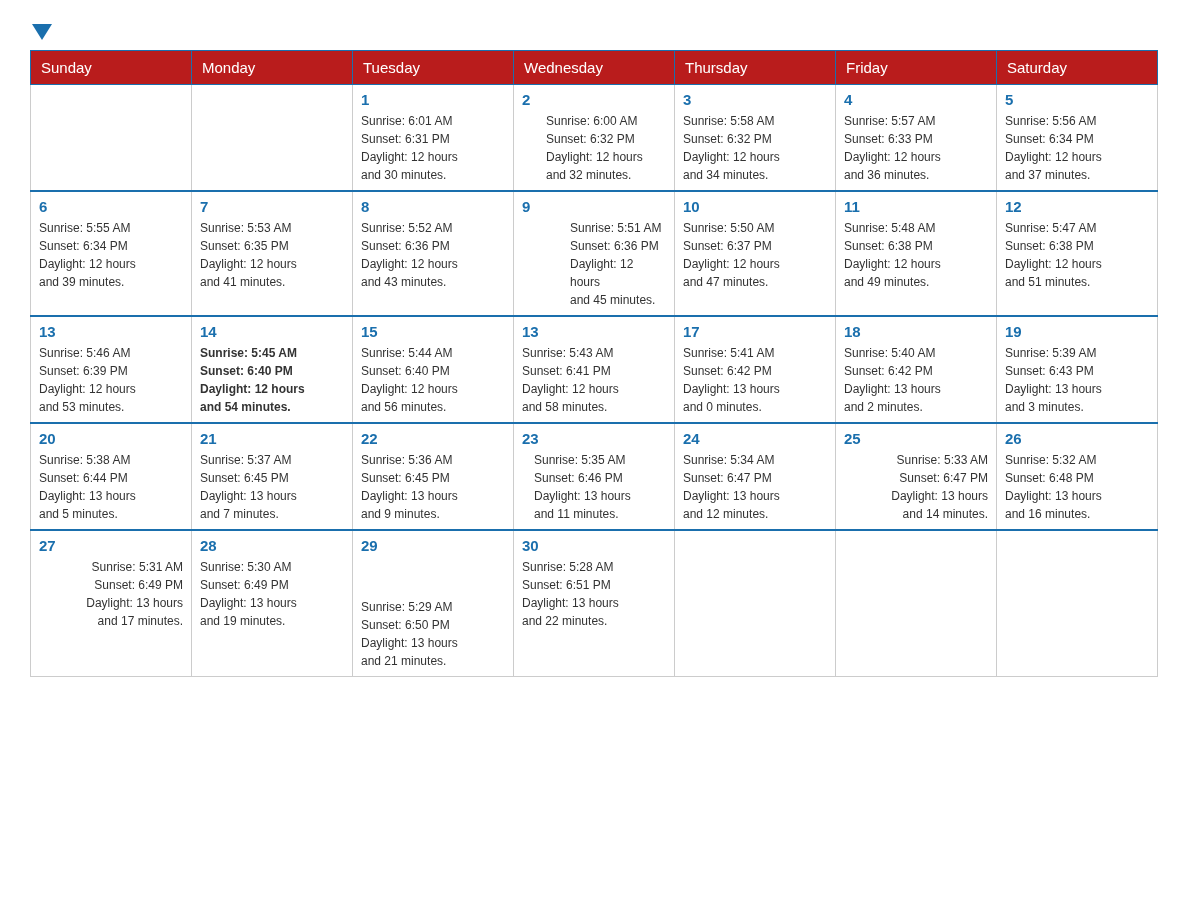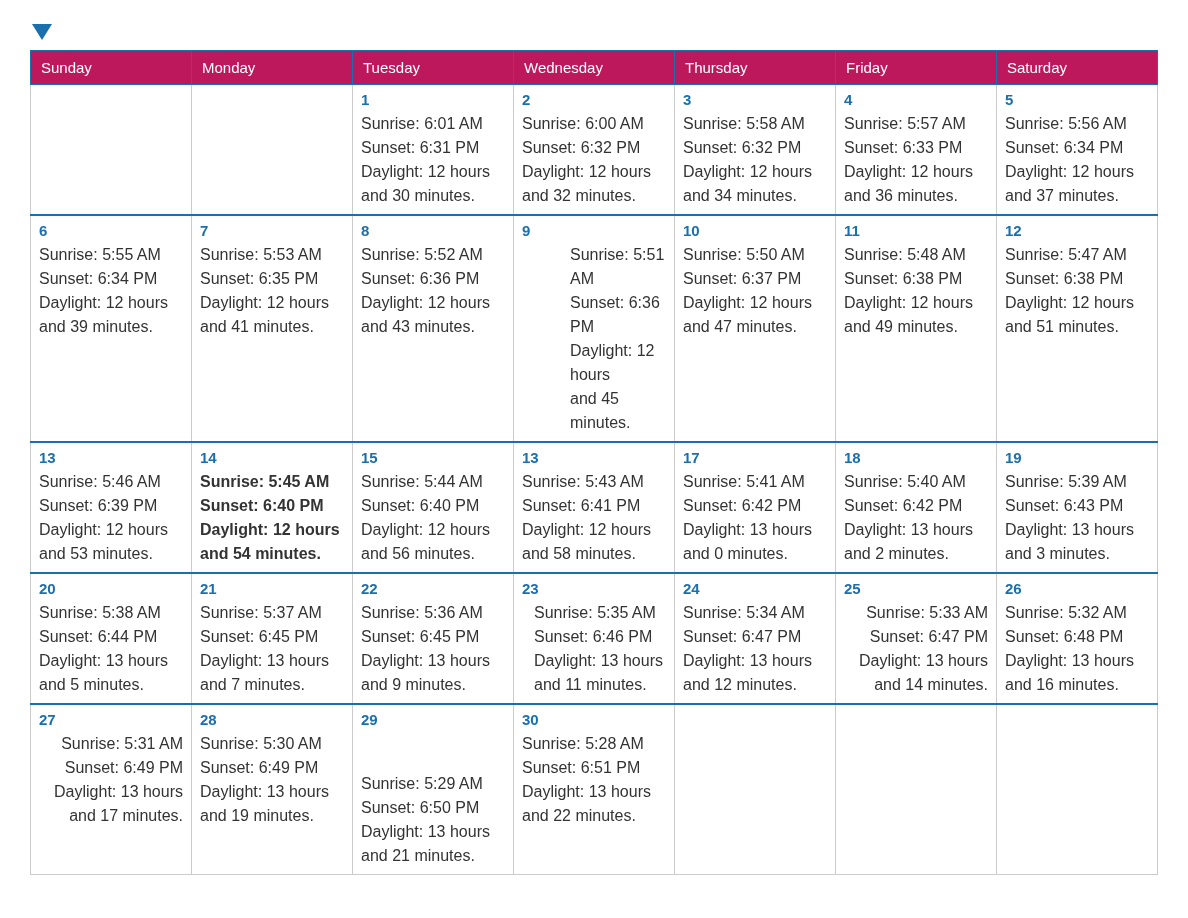--- a/index.html
+++ b/index.html
@@ -48,21 +48,21 @@
       font-size: 20px;
       color: #333;
       margin-top: 4px;
     }
     .calendar {
       width: 100%;
       border-collapse: collapse;
       margin-top: 10px;
     }
     .calendar th {
-      background-color: #be185d;
+      background-color: #b91c1c;
       color: #fff;
       padding: 8px 10px;
       text-align: left;
       font-size: 15px;
       font-weight: normal;
       border: 1px solid #1a6fad;
     }
     .calendar td {
       border: 1px solid #ccc;
       vertical-align: top;
@@ -71,21 +71,21 @@
       min-height: 100px;
     }
     .day-number {
       font-size: 15px;
       color: #1a6fad;
       font-weight: bold;
       display: block;
       margin-bottom: 4px;
     }
     .day-info {
-      font-size: 16px;
+      font-size: 12px;
       color: #333;
       line-height: 1.5;
     }
     .empty-cell {
       background: #fff;
     }
     .calendar tr td {
       border-top: 2px solid #1a6fad;
     }
     .calendar tbody tr:first-child td {
@@ -136,21 +136,21 @@
         <td class="empty-cell" style="border-top: 1px solid rgb(204, 204, 204);"></td>
         <td style="border-top: 1px solid rgb(204, 204, 204);">
           <span class="day-number">1</span>
           <div class="day-info" style="white-space: pre-line;">Sunrise: 6:01 AM
 Sunset: 6:31 PM
 Daylight: 12 hours
 and 30 minutes.</div>
         </td>
         <td style="border-top: 1px solid rgb(204, 204, 204);">
           <span class="day-number">2</span>
-          <div class="day-info" style="white-space: pre-line;">Sunrise: 6:00 AM
+          <div class="day-info" style="white-space: pre-line; margin-left: 24px;">Sunrise: 6:00 AM
 Sunset: 6:32 PM
 Daylight: 12 hours
 and 32 minutes.</div>
         </td>
         <td style="border-top: 1px solid rgb(204, 204, 204);">
           <span class="day-number">3</span>
           <div class="day-info" style="white-space: pre-line;">Sunrise: 5:58 AM
 Sunset: 6:32 PM
 Daylight: 12 hours
 and 34 minutes.</div>

